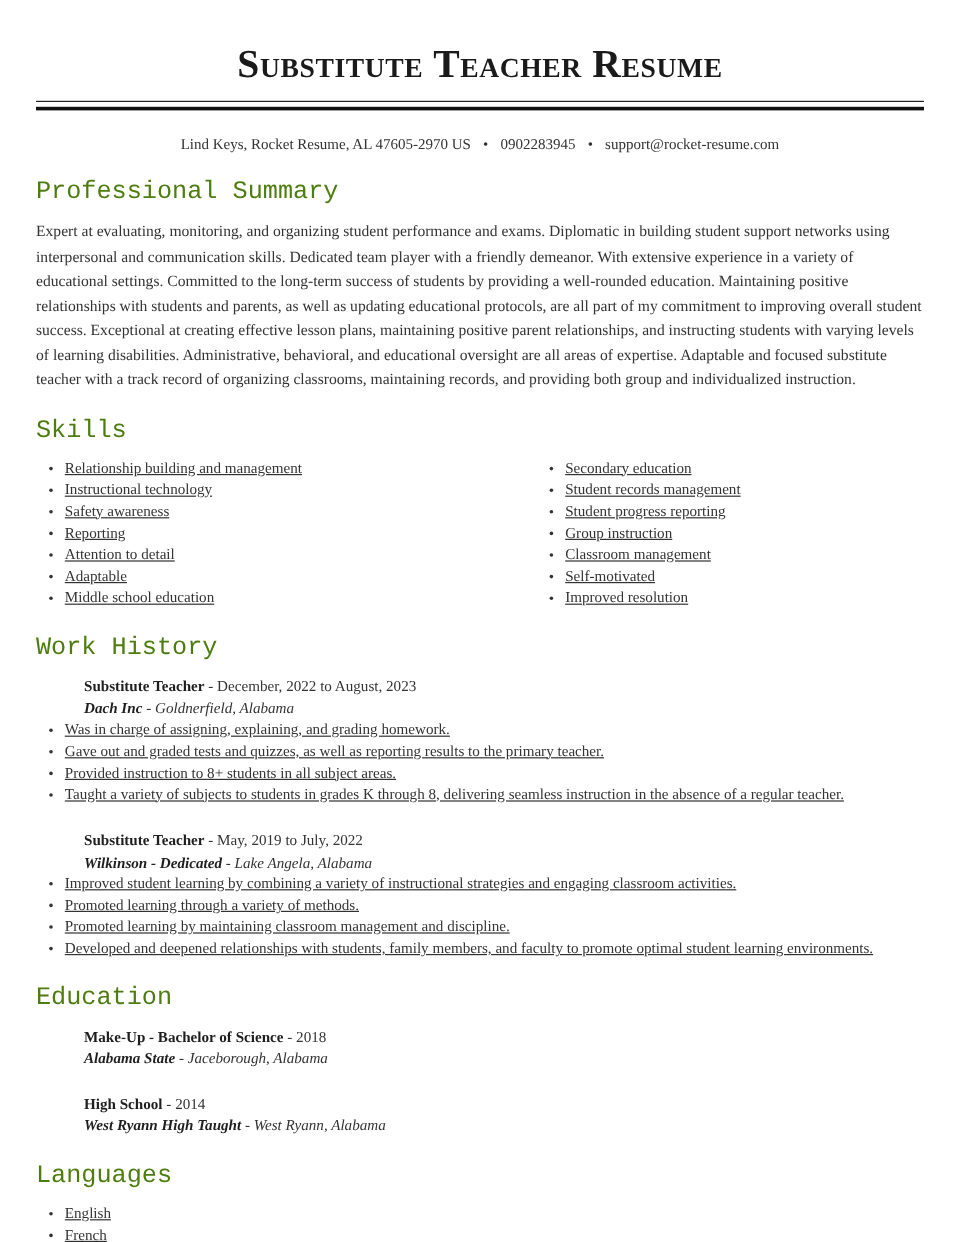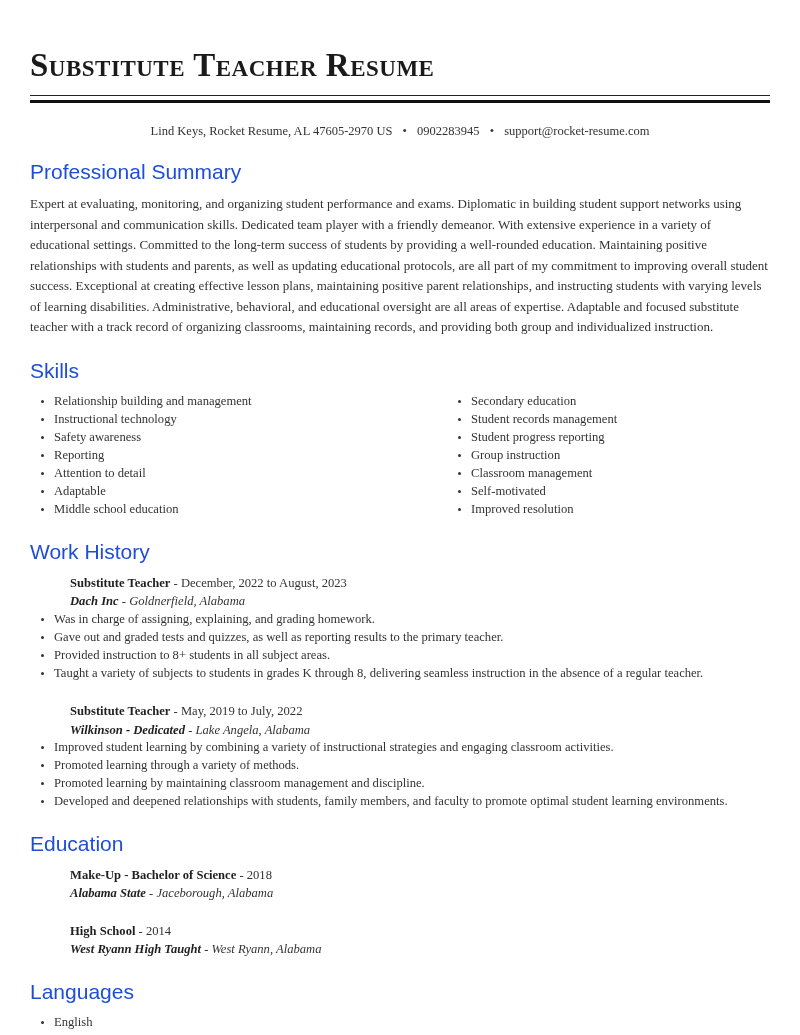--- a/index.html
+++ b/index.html
@@ -17,29 +17,29 @@
   .page {
     width: 800px;
     height: 1035px;
     box-sizing: border-box;
     padding: 0 30px;
     position: relative;
   }
 
   
   .doc-title {
-    text-align: left;
+    text-align: center;
     font-family: "Liberation Serif", "DejaVu Serif", serif;
     font-variant: small-caps;
     font-weight: 700;
     font-size: 33px;
     letter-spacing: 0.5px;
     color: #1a1a1a;
     margin: 0;
-    padding-top: 43px;
+    padding-top: 32px;
     line-height: 44px;
     white-space: nowrap;
   }
   .rule-group {
     margin-top: 8px;
   }
   .rule-thin {
     height: 1px;
     background: #222222;
   }
@@ -60,24 +60,24 @@
   }
   .contact-sep {
     padding: 0 7px;
   }
 
   
   .section {
     margin-top: 20px;
   }
   .section-heading {
-    font-family: Liberation Sans, sans-serif;
+    font-family: Liberation Mono, monospace;
     font-weight: 400;
     font-size: 21px;
-    color: #1d4ed8;
+    color: #4d7c0f;
     margin: 0 0 9px 0;
     line-height: 26px;
   }
 
   .summary-text {
     font-size: 13px;
     line-height: 20.5px;
     text-align: left;
     color: #333333;
     margin: 0;
@@ -89,20 +89,21 @@
     margin: 0;
     padding: 0;
   }
   ul.bullets > li {
     position: relative;
     padding-left: 24px;
     font-size: 12.6px;
     line-height: 17.5px;
     margin-bottom: 0.5px;
     color: #333333;
+    text-decoration: underline;
   }
   ul.bullets > li::before {
     content: "";
     position: absolute;
     left: 11px;
     top: 7px;
     width: 3.2px;
     height: 3.2px;
     border-radius: 50%;
     background: #333333;

